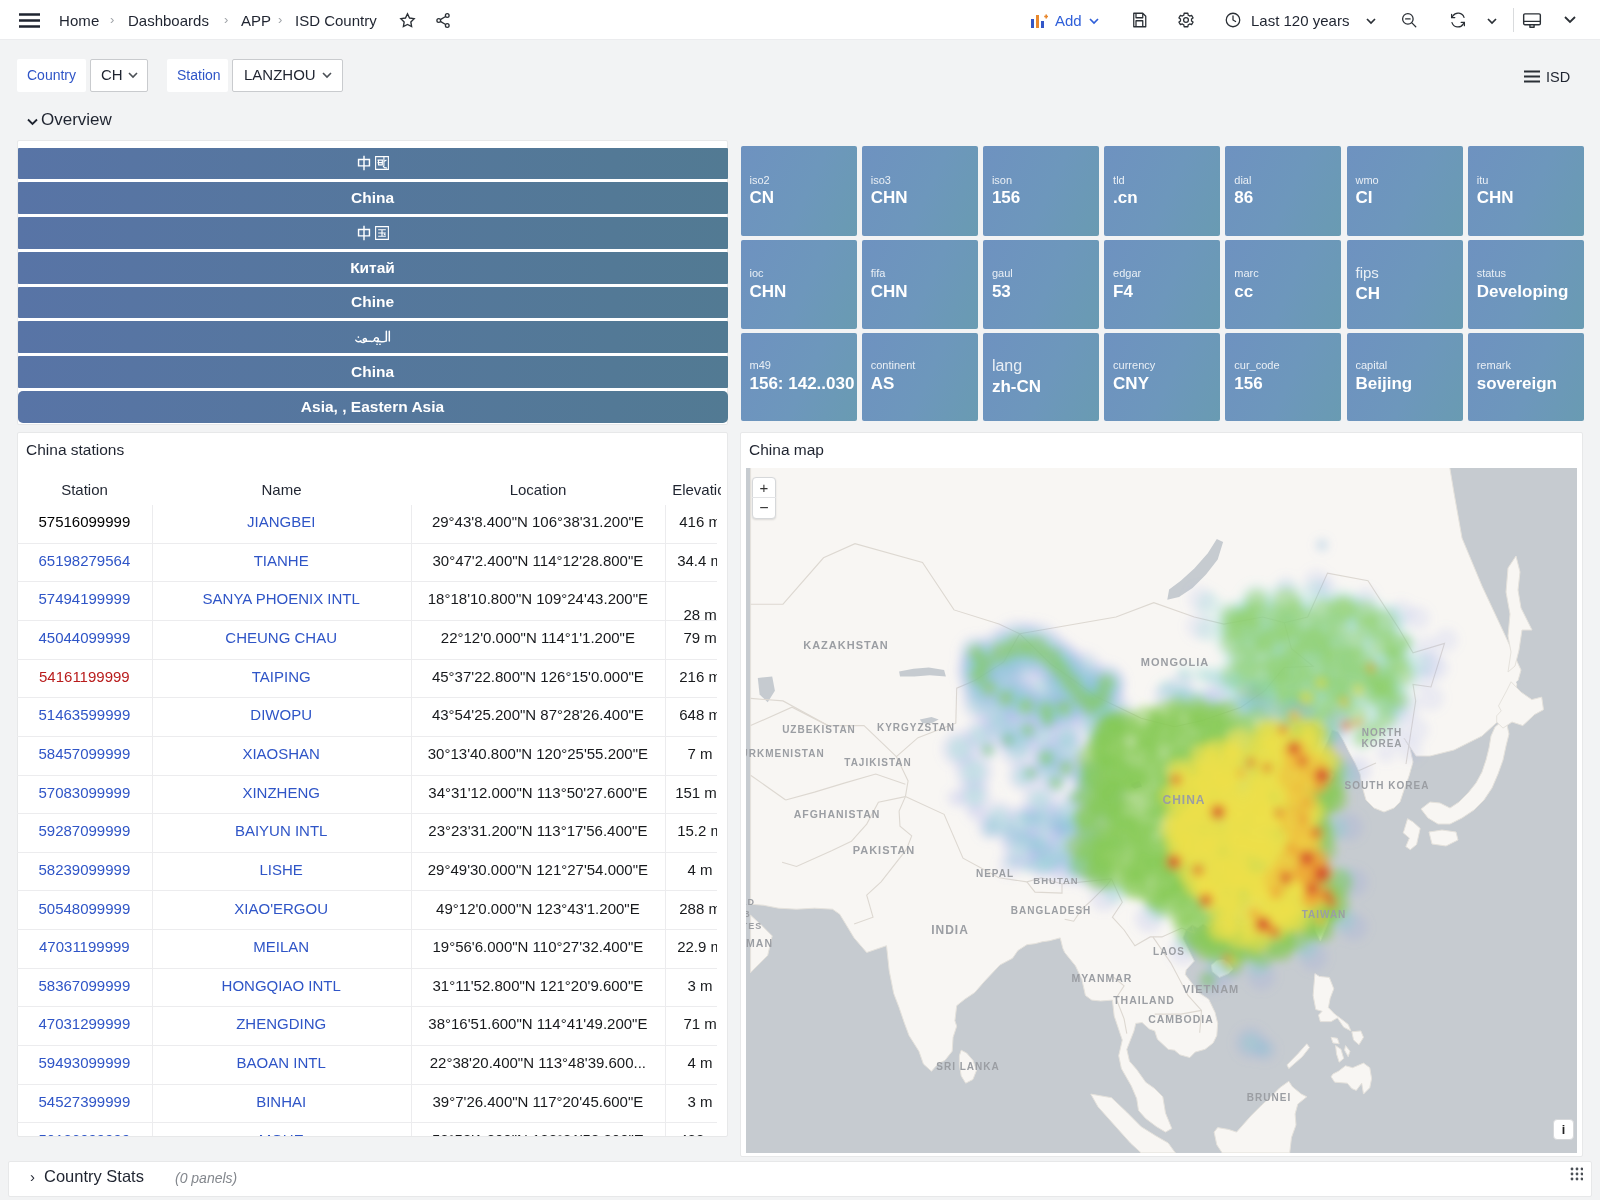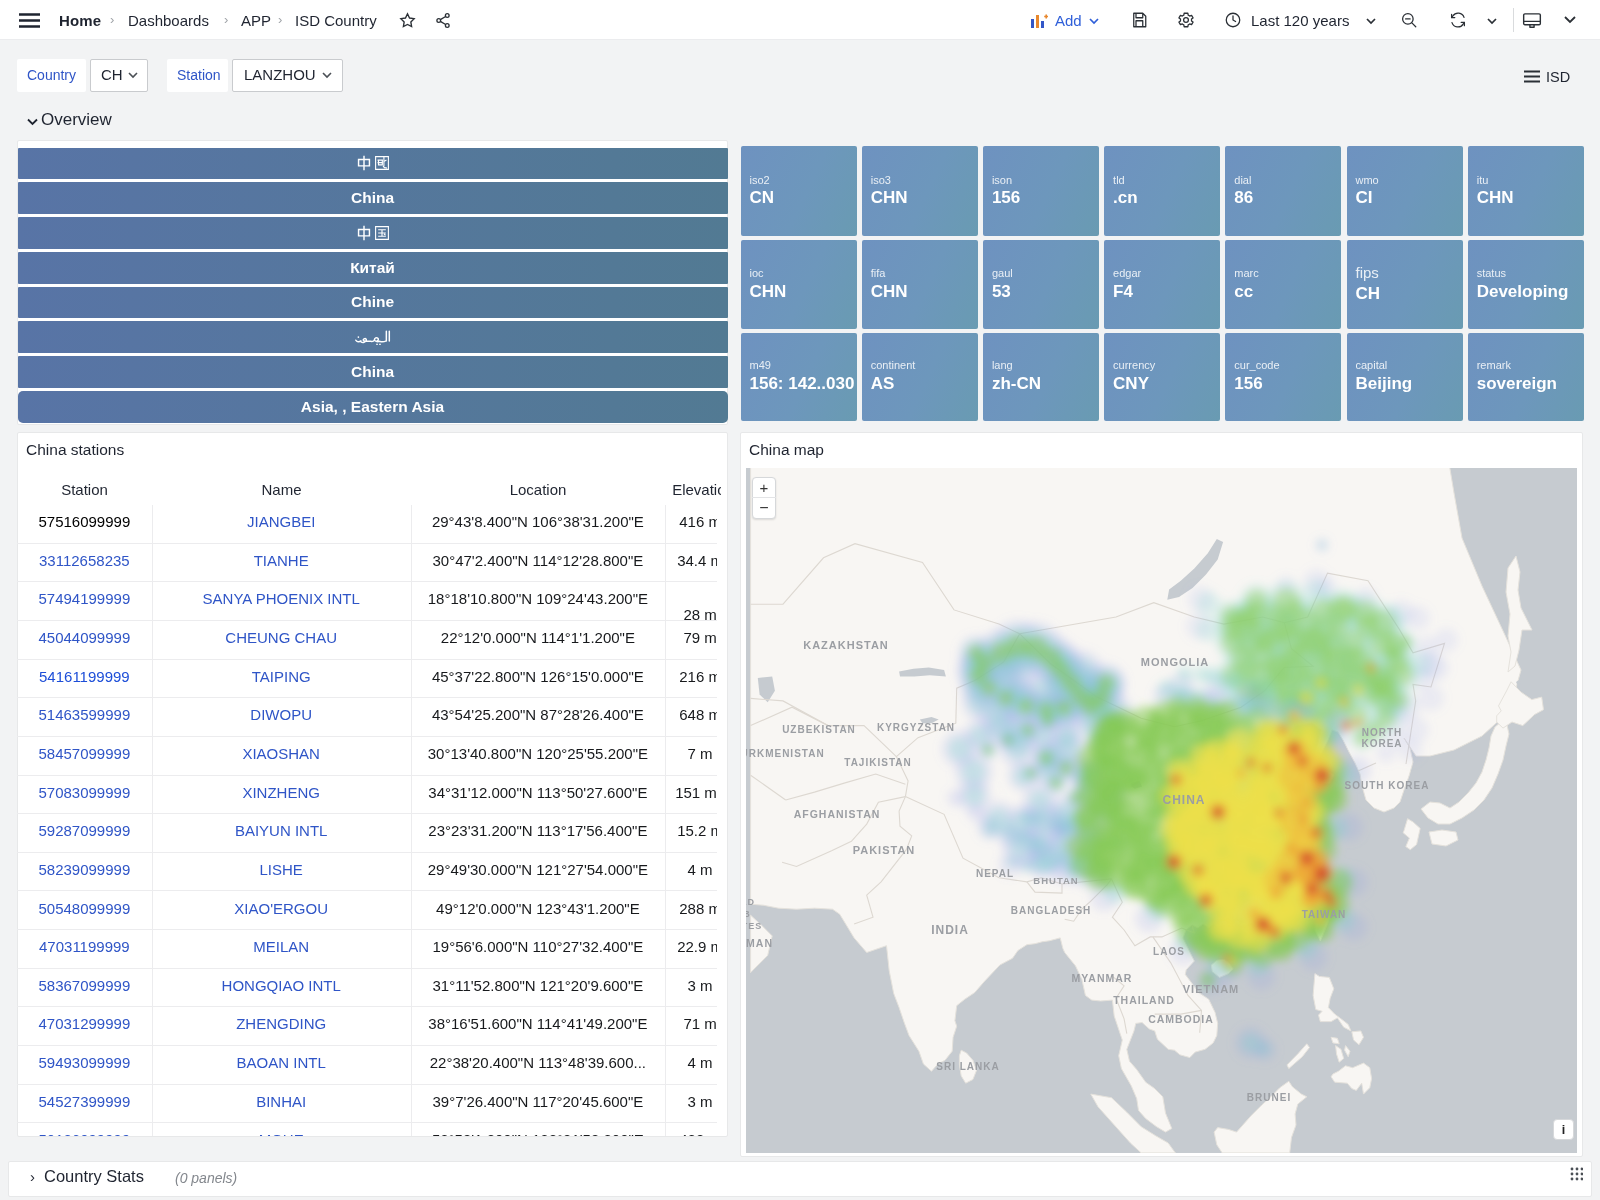--- a/index.html
+++ b/index.html
@@ -9,21 +9,21 @@
 .ico{stroke:#2b3036;stroke-width:1.7;fill:none;stroke-linecap:round;stroke-linejoin:round}
 </style></head>
 <body>
 
 <div class="abs" style="left:0;top:0;width:1600px;height:40px;background:#fff;border-bottom:1px solid #ebecee"></div>
 <svg class="abs" style="left:19px;top:13px" width="21" height="15">
     <g stroke="#1f2430" stroke-width="2.4">
       <path d="M0 1.5h21M0 7.5h21M0 13.5h21"></path>
     </g>
   </svg>
-<div class="abs" style="left:59px;top:12px;font-size:15px;font-weight:700;letter-spacing:.1px">Home</div>
+<div class="abs" style="left:59px;top:12px;font-size:15px;font-weight:400;letter-spacing:.1px">Home</div>
 <div class="abs" style="left:110px;top:12px;color:#9fa3a8;font-size:13px">›</div>
 <div class="abs" style="left:128px;top:12px;font-size:15px;font-weight:500">Dashboards</div>
 <div class="abs" style="left:224px;top:12px;color:#9fa3a8;font-size:13px">›</div>
 <div class="abs" style="left:241px;top:12px;font-size:15px;font-weight:500">APP</div>
 <div class="abs" style="left:278px;top:12px;color:#9fa3a8;font-size:13px">›</div>
 <div class="abs" style="left:295px;top:12px;font-size:15px;font-weight:500">ISD Country</div>
 <svg class="abs" style="left:399px;top:12px" width="17" height="17" viewBox="0 0 24 24">
     <path d="M12 2.6l2.9 5.9 6.5.95-4.7 4.6 1.1 6.5L12 17.5l-5.8 3.05 1.1-6.5-4.7-4.6 6.5-.95z" fill="none" stroke="#2b3036" stroke-width="1.9"></path>
   </svg>
 <svg class="abs" style="left:434px;top:12px" width="18" height="17" viewBox="0 0 24 24">
@@ -223,21 +223,21 @@
   </div>
 <div class="abs" style="left:740.5px;top:332.5px;width:116.2px;height:88px;background:linear-gradient(115deg,#6e92c0 0%,#6d97bc 55%,#699bb2 100%);border-radius:2px;display:flex;flex-direction:column;justify-content:center;padding-left:9px;color:#fff">
     <div style="font-size:11px;font-weight:500;opacity:.85;line-height:1.25">m49</div>
     <div style="font-size:17px;font-weight:600;line-height:1.25;white-space:nowrap">156: 142..030</div>
   </div>
 <div class="abs" style="left:861.7px;top:332.5px;width:116.2px;height:88px;background:linear-gradient(115deg,#6e92c0 0%,#6d97bc 55%,#699bb2 100%);border-radius:2px;display:flex;flex-direction:column;justify-content:center;padding-left:9px;color:#fff">
     <div style="font-size:11px;font-weight:500;opacity:.85;line-height:1.25">continent</div>
     <div style="font-size:17px;font-weight:600;line-height:1.25;white-space:nowrap">AS</div>
   </div>
 <div class="abs" style="left:982.9px;top:332.5px;width:116.2px;height:88px;background:linear-gradient(115deg,#6e92c0 0%,#6d97bc 55%,#699bb2 100%);border-radius:2px;display:flex;flex-direction:column;justify-content:center;padding-left:9px;color:#fff">
-    <div style="font-size:11px;font-weight:500;opacity:.85;line-height:1.25">lang</div>
+    <div style="font-size:16px;font-weight:500;opacity:.85;line-height:1.25">lang</div>
     <div style="font-size:17px;font-weight:600;line-height:1.25;white-space:nowrap">zh-CN</div>
   </div>
 <div class="abs" style="left:1104.1px;top:332.5px;width:116.2px;height:88px;background:linear-gradient(115deg,#6e92c0 0%,#6d97bc 55%,#699bb2 100%);border-radius:2px;display:flex;flex-direction:column;justify-content:center;padding-left:9px;color:#fff">
     <div style="font-size:11px;font-weight:500;opacity:.85;line-height:1.25">currency</div>
     <div style="font-size:17px;font-weight:600;line-height:1.25;white-space:nowrap">CNY</div>
   </div>
 <div class="abs" style="left:1225.3px;top:332.5px;width:116.2px;height:88px;background:linear-gradient(115deg,#6e92c0 0%,#6d97bc 55%,#699bb2 100%);border-radius:2px;display:flex;flex-direction:column;justify-content:center;padding-left:9px;color:#fff">
     <div style="font-size:11px;font-weight:500;opacity:.85;line-height:1.25">cur_code</div>
     <div style="font-size:17px;font-weight:600;line-height:1.25;white-space:nowrap">156</div>
   </div>
@@ -259,39 +259,39 @@
     <div class="abs" style="left:648px;top:7px;width:76px;text-align:center;font-size:15px;font-weight:500">Elevation</div>
   </div>
 <div class="abs" style="left:17px;top:505px;width:700px;height:631px;overflow:hidden">
     <div class="abs" style="left:0;top:0.0px;width:700px;height:38.65px;border-bottom:1px solid #ececee">
       <div class="abs" style="left:0;top:8px;width:134.7px;text-align:center;font-size:15px;color:#000000">57516099999</div>
       <div class="abs" style="left:134.7px;top:8px;width:259px;text-align:center;font-size:15px;color:#2f55c7">JIANGBEI</div>
       <div class="abs" style="left:393.7px;top:8px;width:254.4px;text-align:center;font-size:15px;color:#17191c">29°43'8.400"N 106°38'31.200"E</div>
       <div class="abs" style="left:648.1px;top:8px;width:70px;text-align:center;font-size:15px;color:#17191c">416 m</div>
     </div>
     <div class="abs" style="left:0;top:38.6px;width:700px;height:38.65px;border-bottom:1px solid #ececee">
-      <div class="abs" style="left:0;top:8px;width:134.7px;text-align:center;font-size:15px;color:#2f55c7">33112658235</div>
+      <div class="abs" style="left:0;top:8px;width:134.7px;text-align:center;font-size:15px;color:#2f55c7">65198279564</div>
       <div class="abs" style="left:134.7px;top:8px;width:259px;text-align:center;font-size:15px;color:#2f55c7">TIANHE</div>
       <div class="abs" style="left:393.7px;top:8px;width:254.4px;text-align:center;font-size:15px;color:#17191c">30°47'2.400"N 114°12'28.800"E</div>
       <div class="abs" style="left:648.1px;top:8px;width:70px;text-align:center;font-size:15px;color:#17191c">34.4 m</div>
     </div>
     <div class="abs" style="left:0;top:77.3px;width:700px;height:38.65px;border-bottom:1px solid #ececee">
       <div class="abs" style="left:0;top:8px;width:134.7px;text-align:center;font-size:15px;color:#2f55c7">57494199999</div>
       <div class="abs" style="left:134.7px;top:8px;width:259px;text-align:center;font-size:15px;color:#2f55c7">SANYA PHOENIX INTL</div>
       <div class="abs" style="left:393.7px;top:8px;width:254.4px;text-align:center;font-size:15px;color:#17191c">18°18'10.800"N 109°24'43.200"E</div>
       <div class="abs" style="left:648.1px;top:24px;width:70px;text-align:center;font-size:15px;color:#17191c">28 m</div>
     </div>
     <div class="abs" style="left:0;top:115.9px;width:700px;height:38.65px;border-bottom:1px solid #ececee">
       <div class="abs" style="left:0;top:8px;width:134.7px;text-align:center;font-size:15px;color:#2f55c7">45044099999</div>
       <div class="abs" style="left:134.7px;top:8px;width:259px;text-align:center;font-size:15px;color:#2f55c7">CHEUNG CHAU</div>
       <div class="abs" style="left:393.7px;top:8px;width:254.4px;text-align:center;font-size:15px;color:#17191c">22°12'0.000"N 114°1'1.200"E</div>
       <div class="abs" style="left:648.1px;top:8px;width:70px;text-align:center;font-size:15px;color:#17191c">79 m</div>
     </div>
     <div class="abs" style="left:0;top:154.6px;width:700px;height:38.65px;border-bottom:1px solid #ececee">
-      <div class="abs" style="left:0;top:8px;width:134.7px;text-align:center;font-size:15px;color:#1d4ed8">54161199999</div>
+      <div class="abs" style="left:0;top:8px;width:134.7px;text-align:center;font-size:15px;color:#b91c1c">54161199999</div>
       <div class="abs" style="left:134.7px;top:8px;width:259px;text-align:center;font-size:15px;color:#2f55c7">TAIPING</div>
       <div class="abs" style="left:393.7px;top:8px;width:254.4px;text-align:center;font-size:15px;color:#17191c">45°37'22.800"N 126°15'0.000"E</div>
       <div class="abs" style="left:648.1px;top:8px;width:70px;text-align:center;font-size:15px;color:#17191c">216 m</div>
     </div>
     <div class="abs" style="left:0;top:193.2px;width:700px;height:38.65px;border-bottom:1px solid #ececee">
       <div class="abs" style="left:0;top:8px;width:134.7px;text-align:center;font-size:15px;color:#2f55c7">51463599999</div>
       <div class="abs" style="left:134.7px;top:8px;width:259px;text-align:center;font-size:15px;color:#2f55c7">DIWOPU</div>
       <div class="abs" style="left:393.7px;top:8px;width:254.4px;text-align:center;font-size:15px;color:#17191c">43°54'25.200"N 87°28'26.400"E</div>
       <div class="abs" style="left:648.1px;top:8px;width:70px;text-align:center;font-size:15px;color:#17191c">648 m</div>
     </div>

